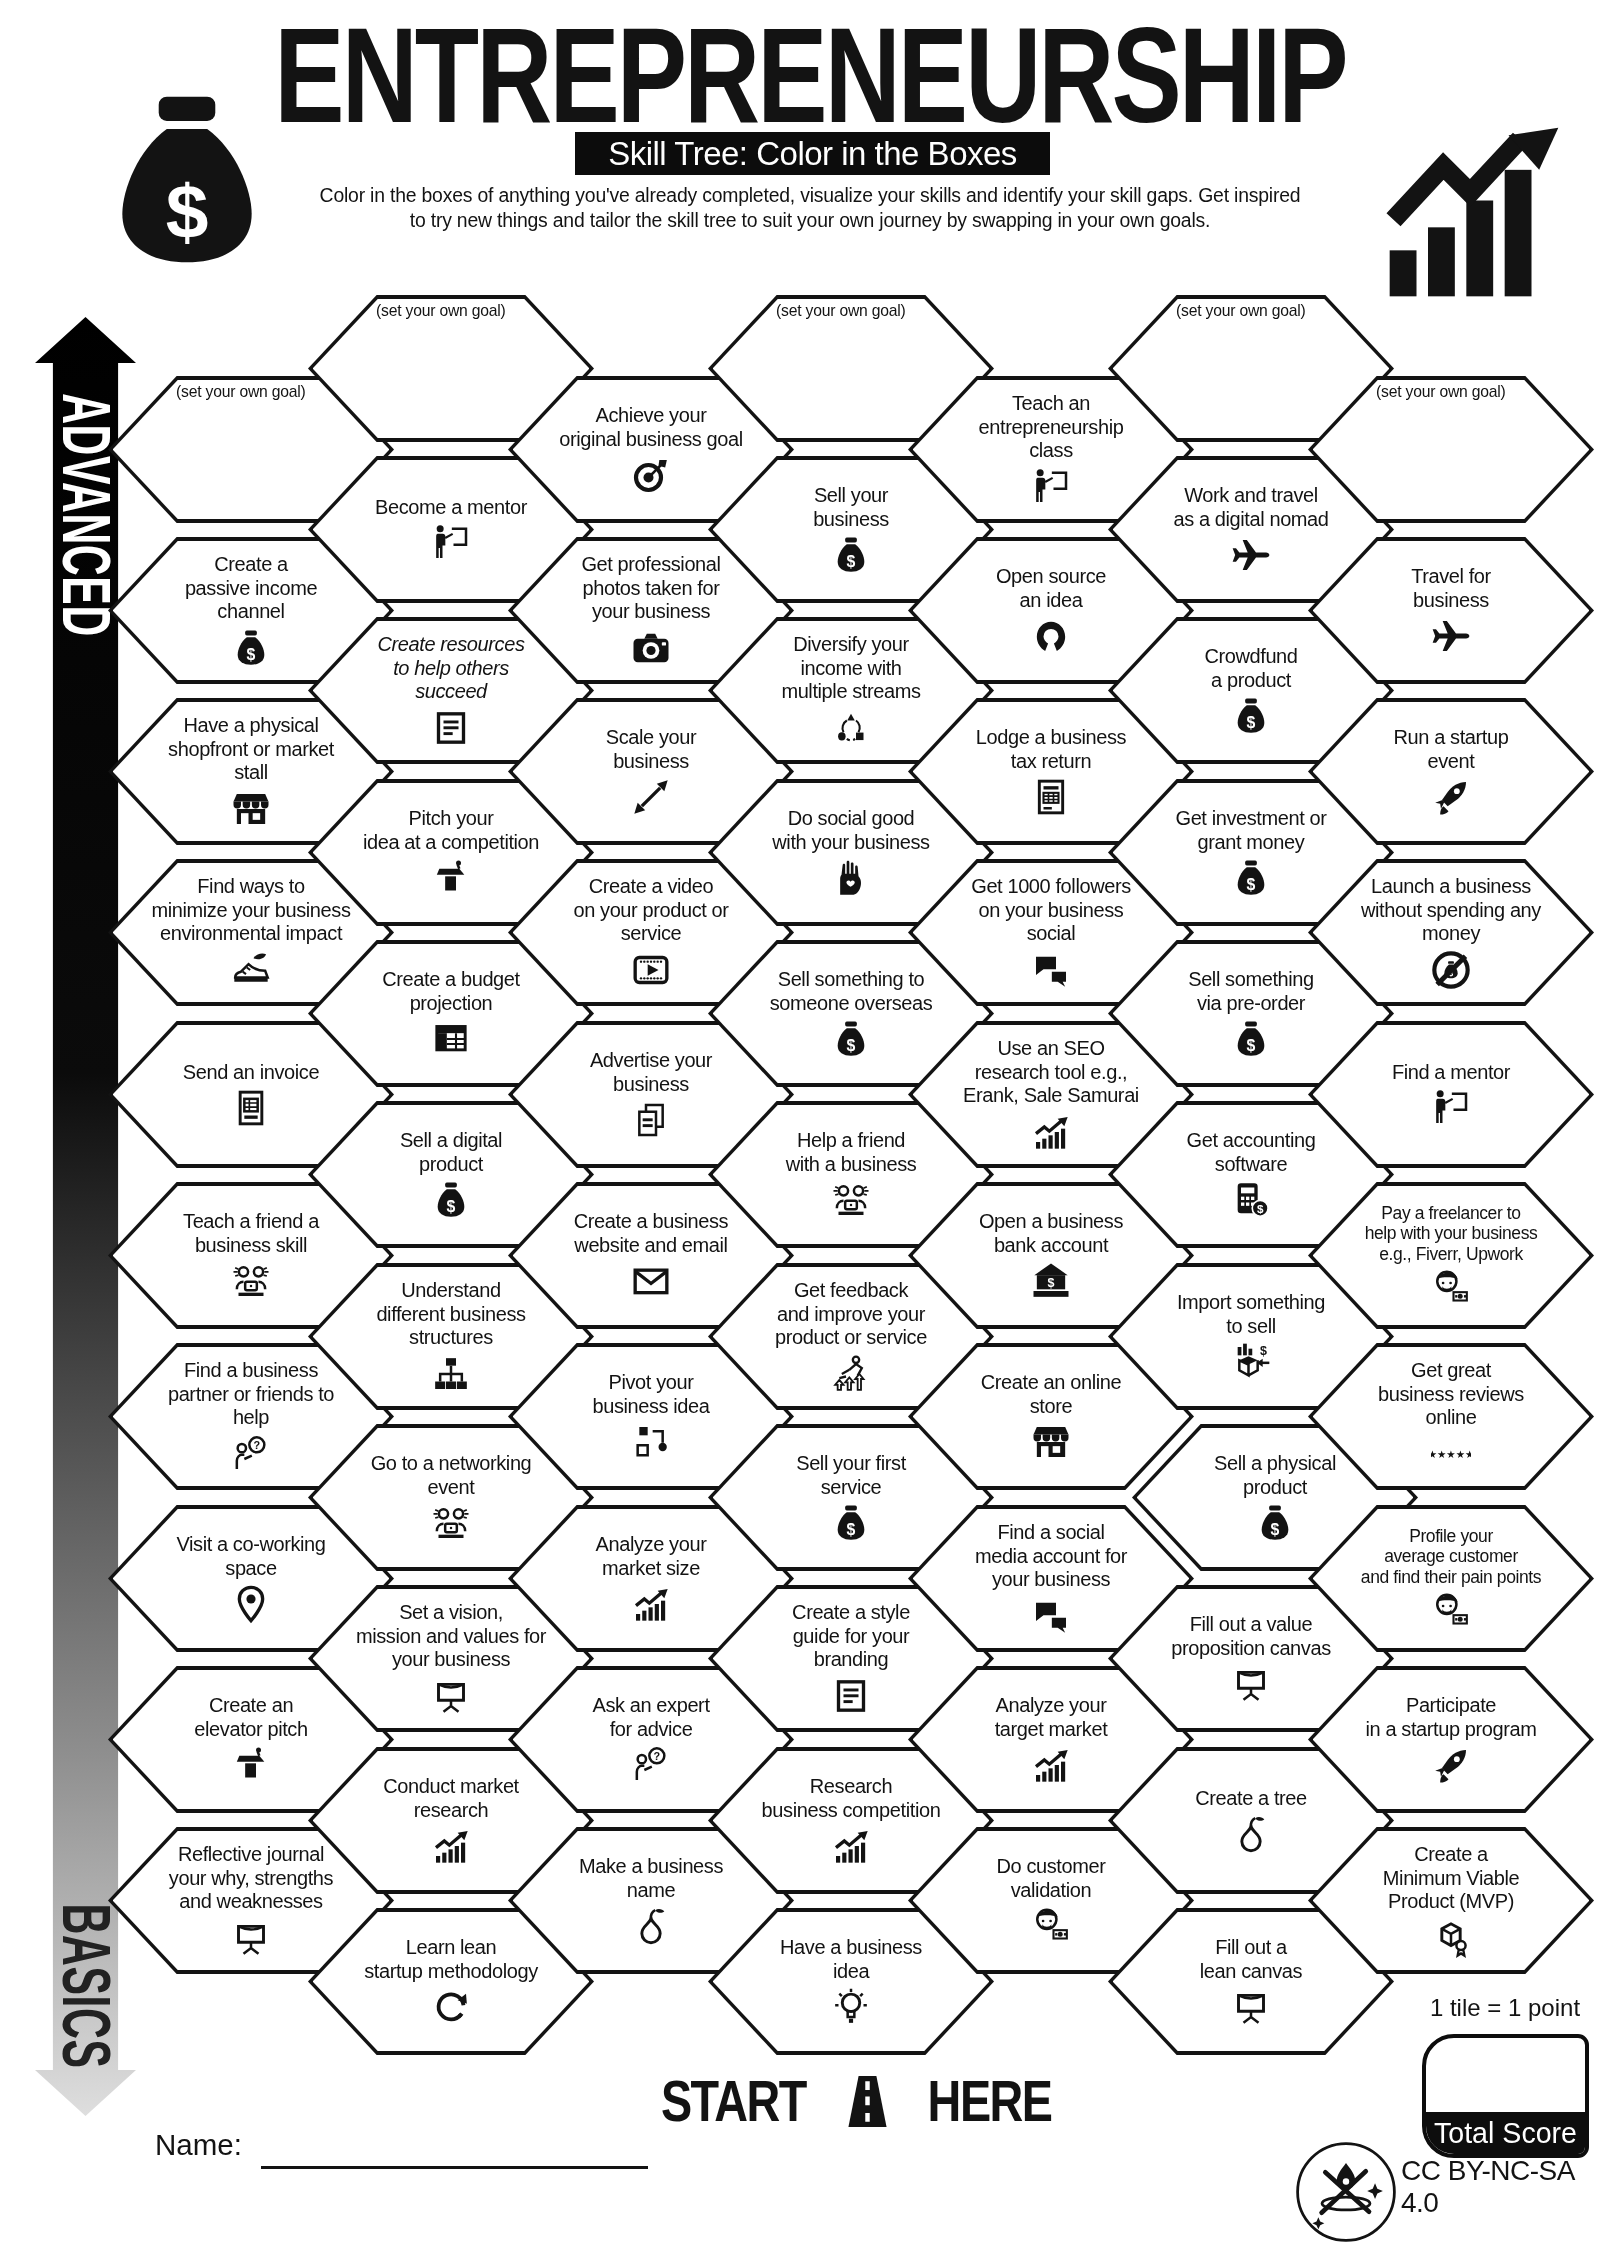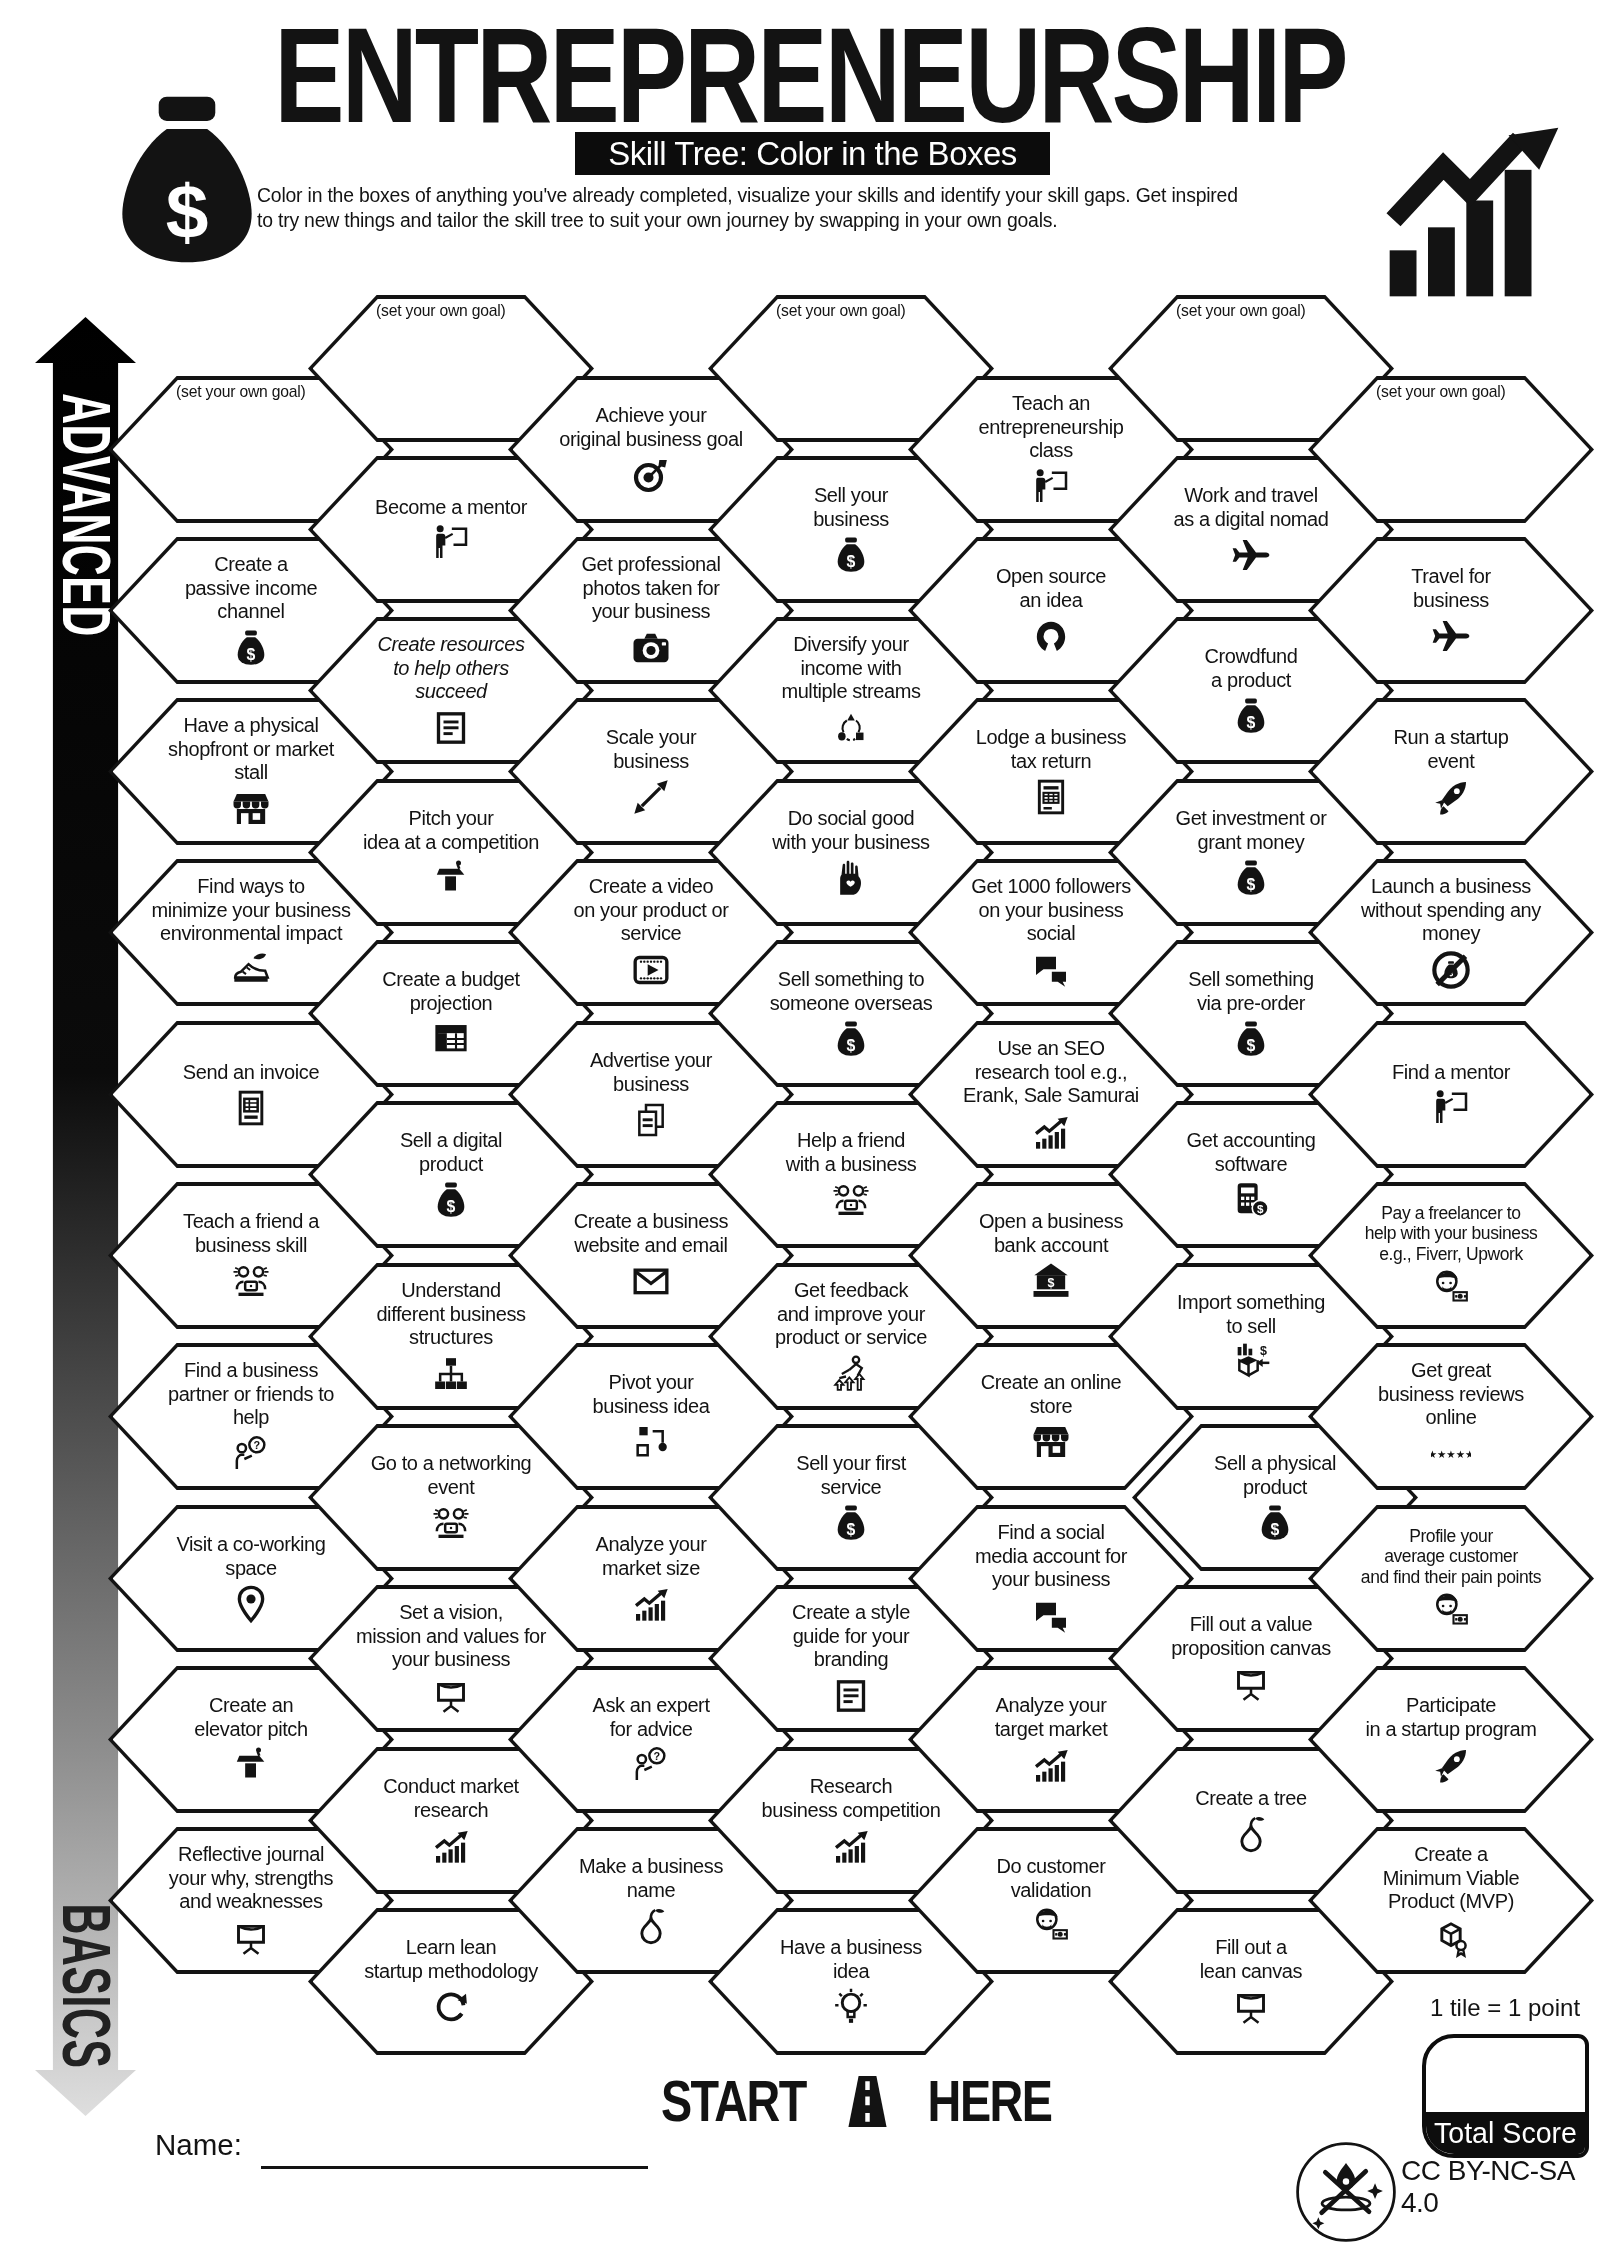--- a/index.html
+++ b/index.html
@@ -6,21 +6,21 @@
   .page{position:relative;width:1620px;height:2261px;background:#fff;overflow:hidden;
         font-family:"Liberation Sans",sans-serif;color:#131313;}
   
   .title{position:absolute;top:8.3px;left:0;width:100%;text-align:center;
          font-weight:bold;font-size:135px;line-height:1;letter-spacing:-3.7px;
          transform:scaleX(0.78);transform-origin:50% 0;white-space:nowrap;}
   .subtitle-box{position:absolute;left:575px;top:132px;width:475px;height:43px;
         background:#0c0c0c;color:#fff;display:flex;align-items:center;justify-content:center;
         font-size:33px;letter-spacing:-0.5px;}
   .description{position:absolute;top:183px;left:50%;transform:translateX(-50%);width:1106px;
-        text-align:left;font-size:19.4px;line-height:1.28;white-space:pre-line;letter-spacing:-0.2px;}
+        text-align:center;font-size:19.4px;line-height:1.28;white-space:pre-line;letter-spacing:-0.2px;}
   .hdr-icon{position:absolute;}
   .hdr-icon svg{display:block;width:100%;height:100%;}
   #hdr-moneybag{left:90px;top:65px;width:194px;height:233px;}
   #hdr-growth{left:1359px;top:120px;width:230px;height:184px;}
   
   #axis-arrow{position:absolute;left:35px;top:317px;width:101px;height:1799px;}
   .axis-text{position:absolute;font-weight:bold;white-space:nowrap;}
   #axis-advanced{left:86px;top:515px;transform:translate(-50%,-50%) rotate(90deg) scaleX(0.62);
         font-size:69px;color:#fff;letter-spacing:0.9px;}
   #axis-basics{left:86px;top:1986px;transform:translate(-50%,-50%) rotate(90deg) scaleX(0.62);

